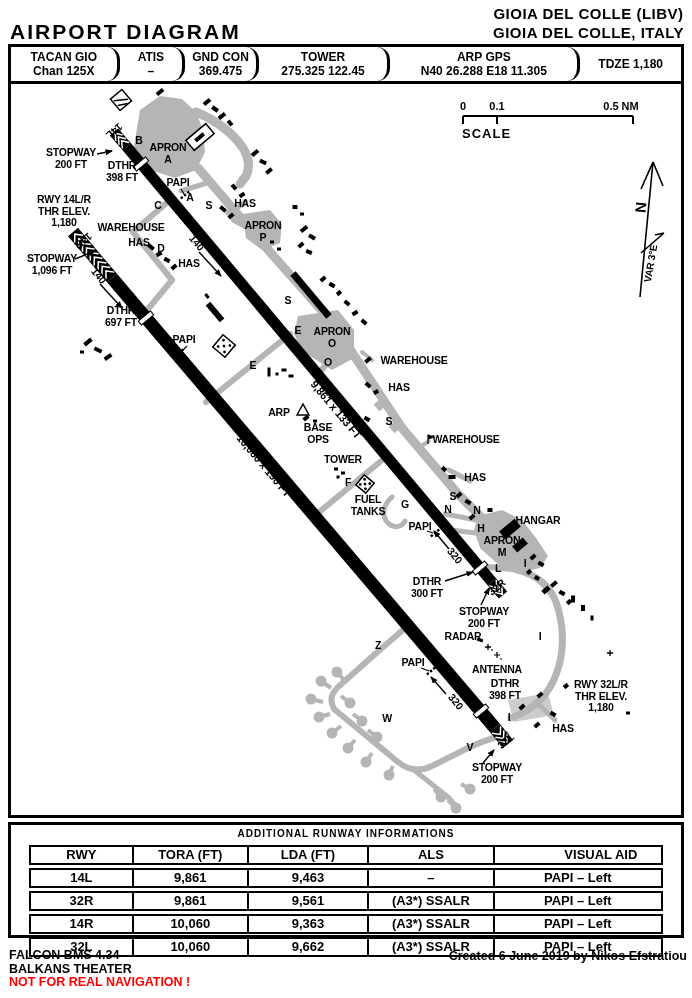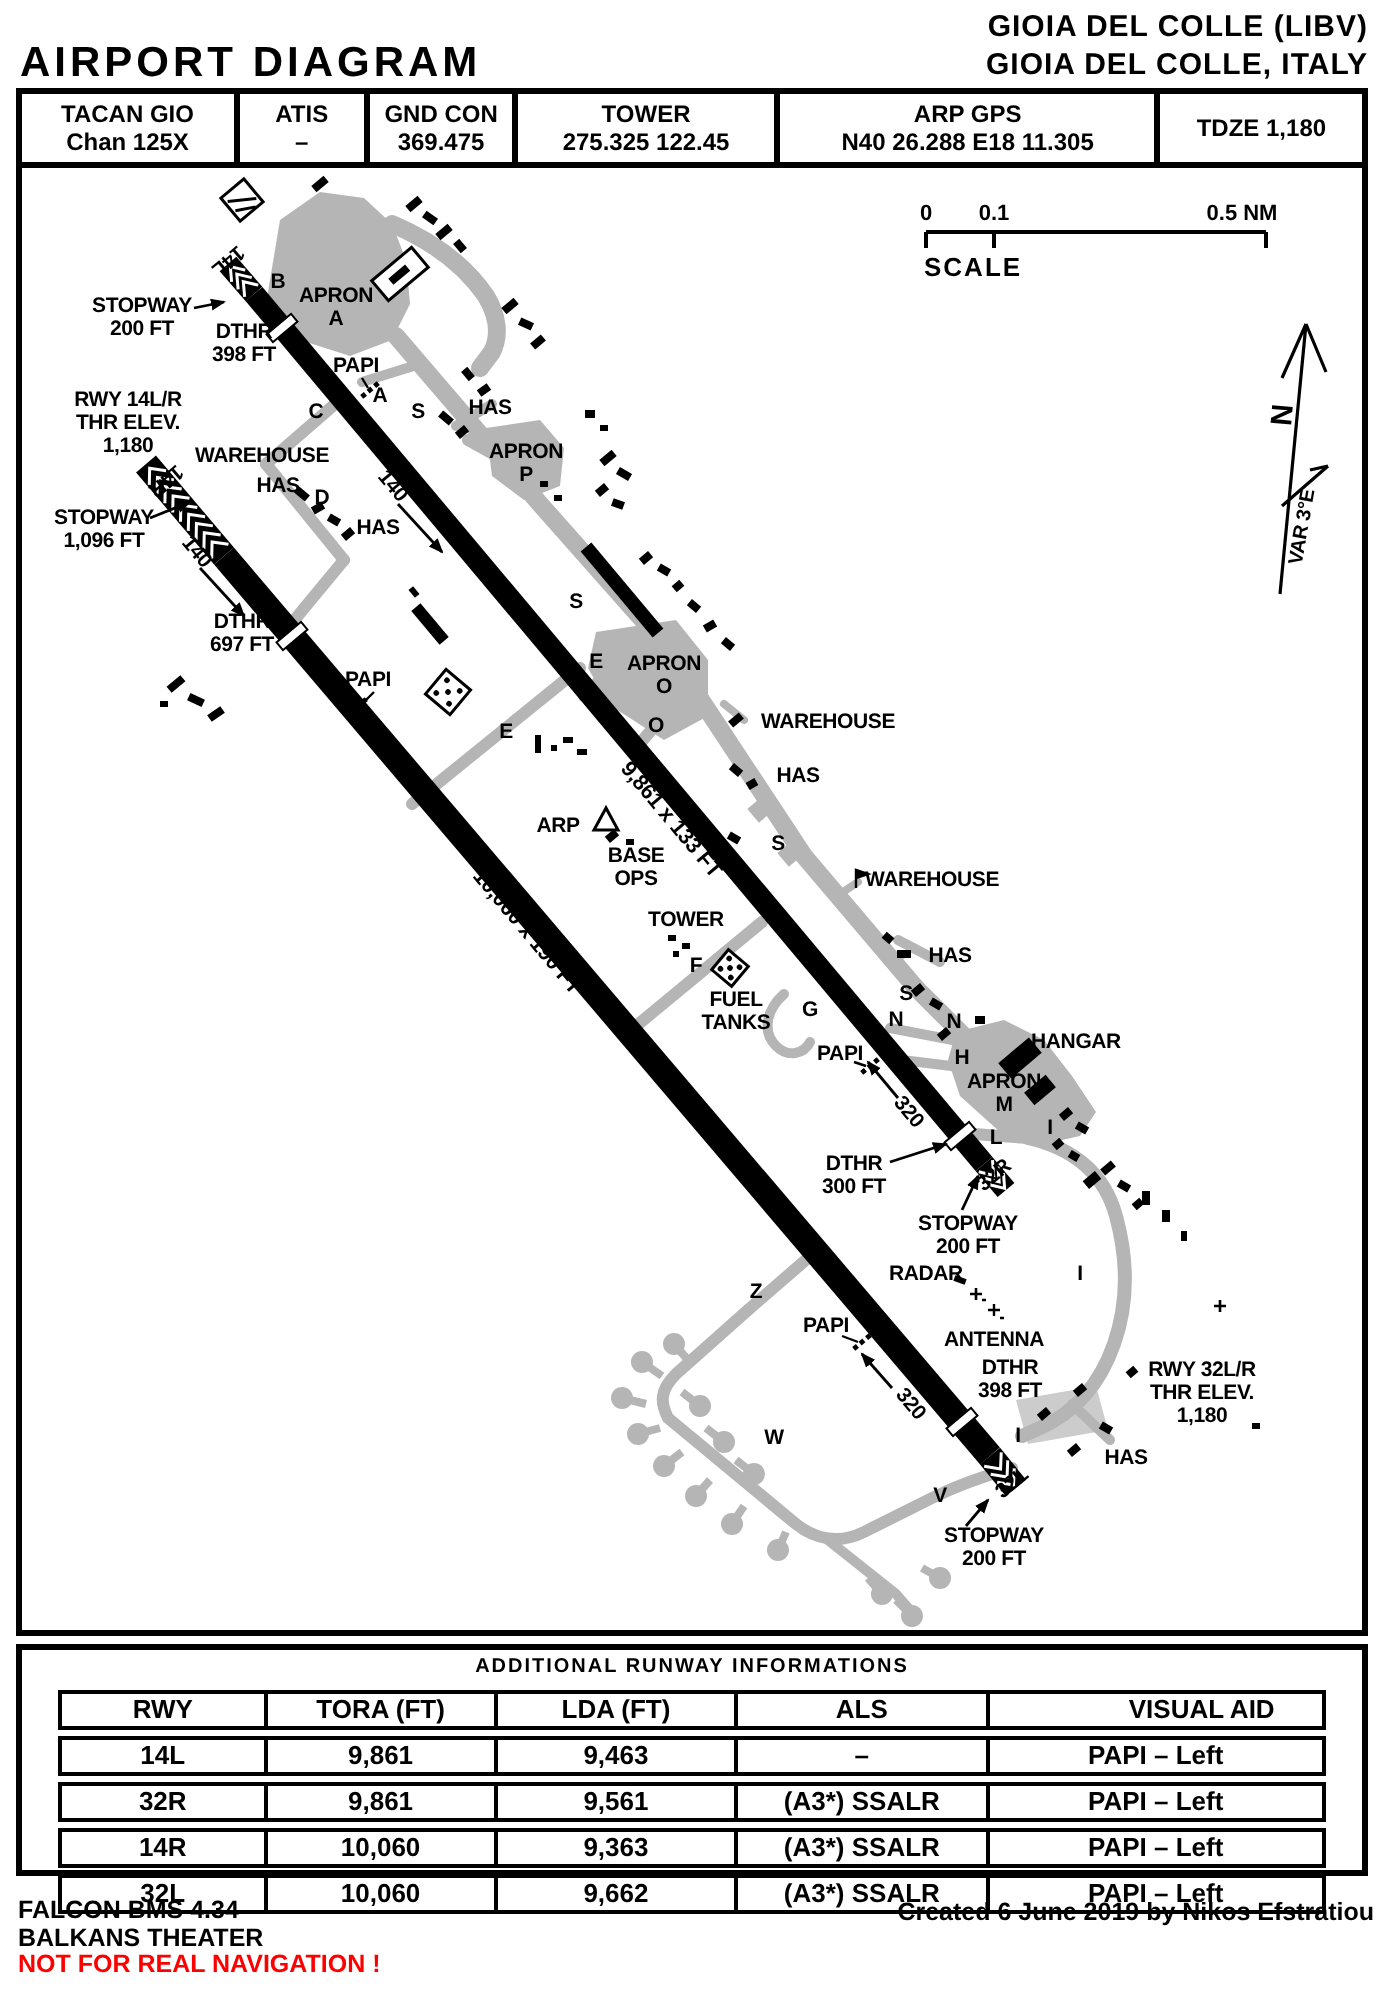--- a/index.html
+++ b/index.html
@@ -1,26 +1,26 @@
 <!DOCTYPE html>
 <html style="--red: #ff0000; --twy: #b5b5b5;"><head>
 <meta charset="utf-8">
 <style>
   :root{ --ink:#000; --twy:#b5b5b5; --pad:#cccccc; --red:#ff0000; --paper:#fff; }
   html,body{margin:0;padding:0;background:#888;}
   #sheet{position:relative;width:692px;height:998px;background:var(--paper);
          font-family:"Liberation Sans",sans-serif;color:var(--ink);overflow:hidden;}
   
   #page-title{position:absolute;left:10px;top:20px;font-size:21px;font-weight:bold;letter-spacing:2px;}
-  #airport-names{position:absolute;right:8px;top:4px;text-align:right;font-size:15px;font-weight:bold;line-height:19px;letter-spacing:.5px;}
+  #airport-names{position:absolute;right:8px;top:4px;text-align:center;font-size:15px;font-weight:bold;line-height:19px;letter-spacing:.5px;}
   
   #info-strip{position:absolute;left:8px;top:44px;width:676px;height:40px;border:3px solid var(--ink);
               box-sizing:border-box;display:flex;}
   .info-cell{border-right:3px solid var(--ink);box-sizing:border-box;display:flex;flex-direction:column;
-             justify-content:center;align-items:center;font-size:12px;font-weight:bold;line-height:14px;text-align:center;}
+             justify-content:center;align-items:center;font-size:12px;font-weight:bold;line-height:14px;text-align:center;border-radius:13px;}
   .info-cell:last-child{border-right:none;}
   
   #diagram-box{position:absolute;left:8px;top:81px;width:676px;height:737px;border:3px solid var(--ink);box-sizing:border-box;}
   #diagram-box svg{position:absolute;left:0;top:0;}
   .map-label{font-family:"Liberation Sans",sans-serif;font-weight:bold;font-size:10.5px;letter-spacing:-0.2px;
              text-anchor:middle;fill:var(--ink);}
   .scale-text{font-weight:bold;font-size:11px;text-anchor:middle;}
   .scale-title{font-weight:bold;font-size:13px;text-anchor:start;letter-spacing:1px;}
   
   #table-box{position:absolute;left:8px;top:822px;width:676px;height:116px;border:3px solid var(--ink);box-sizing:border-box;}

